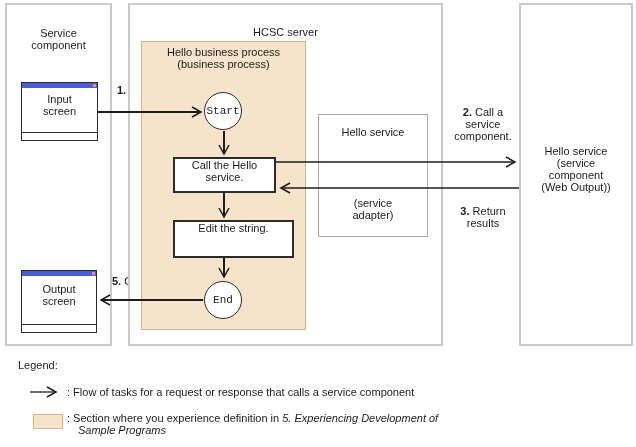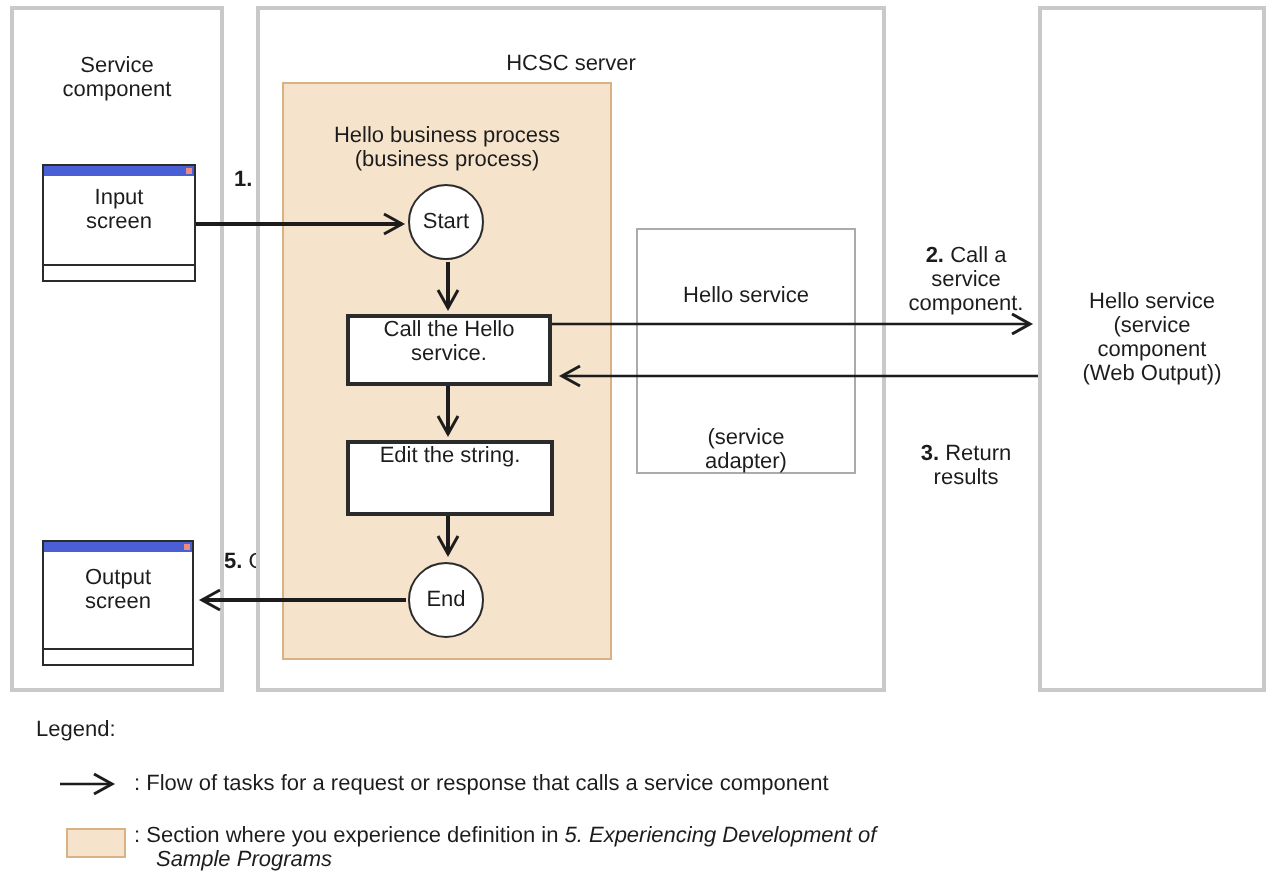--- a/index.html
+++ b/index.html
@@ -6,27 +6,27 @@
   body{font-family:"Liberation Sans","DejaVu Sans",sans-serif;color:#1c1c1c;}
   .canvas{position:relative;width:636px;height:447px;background:#fff;overflow:hidden;
           font-size:11px;line-height:12px;}
   .abs{position:absolute;}
   .panel{position:absolute;border:2px solid var(--panel-border,#c9c9c9);background:#fff;box-sizing:border-box;z-index:1;}
   .panel-title{position:absolute;left:0;right:0;text-align:center;}
   .bp-section{position:absolute;background:var(--bp-fill,#f6e3cb);border:1px solid var(--bp-border,#d9b284);box-sizing:border-box;z-index:2;}
   .flow-box{position:absolute;background:#fff;border:2px solid #2b2b2b;box-sizing:border-box;
             display:flex;flex-direction:column;align-items:center;justify-content:flex-start;text-align:center;z-index:3;}
   .circle{position:absolute;width:38px;height:38px;border:1.6px solid #2b2b2b;border-radius:50%;
-          background:#fff;display:flex;align-items:center;justify-content:center;z-index:3;box-sizing:border-box;}
+          background:#fff;display:flex;align-items:center;justify-content:center;z-index:3;box-sizing:border-box;font-family:Liberation Mono, monospace;}
   .screen{position:absolute;background:#fff;border:1.6px solid #2b2b2b;box-sizing:border-box;z-index:3;}
   .tbar{position:absolute;left:0;right:0;top:0;height:5px;background:var(--titlebar-blue,#4a5fd6);}
   .tclose{position:absolute;right:1px;top:1px;width:3px;height:3px;background:var(--titlebar-close,#e98d80);}
   .bline{position:absolute;left:0;right:0;bottom:7px;border-top:1.5px solid #2b2b2b;}
   .screen-label{position:absolute;left:0;right:0;top:10px;text-align:center;}
-  .tc{text-align:center;margin-top:16px;}
+  .tc{text-align:center;}
   .num{font-weight:bold;}
   .it{font-style:italic;}
   .arrows{position:absolute;left:0;top:0;width:636px;height:447px;z-index:4;pointer-events:none;}
   .thin{stroke:#1c1c1c;stroke-width:1.3;}
   .thick{stroke:#1c1c1c;stroke-width:2;}
   .swatch{position:absolute;width:30px;height:15px;background:var(--bp-fill,#f6e3cb);border:1px solid var(--bp-border,#d9b284);box-sizing:border-box;}
 </style>
 </head>
 <body>
 
@@ -93,21 +93,21 @@
 
   <div class="circle" style="left:204px;top:92px;">
     <span>Start</span>
   </div>
 
   <div class="flow-box" style="left:173px;top:157px;width:103px;height:36px;">
     <div>Call the Hello</div>
     <div>service.</div>
   </div>
 
-  <div class="flow-box" style="left:173px;top:220px;width:104px;height:38px;">
+  <div class="flow-box" style="left:173px;top:220px;width:121px;height:38px;">
     <div>Edit the string.</div>
   </div>
   <div class="abs num" style="left:150px;top:233px;">4.</div>
 
   <div class="circle" style="left:204px;top:281px;">
     <span>End</span>
   </div>
 
   <div class="abs" style="left:117px;top:84px;">
     <span class="num">1.</span>

